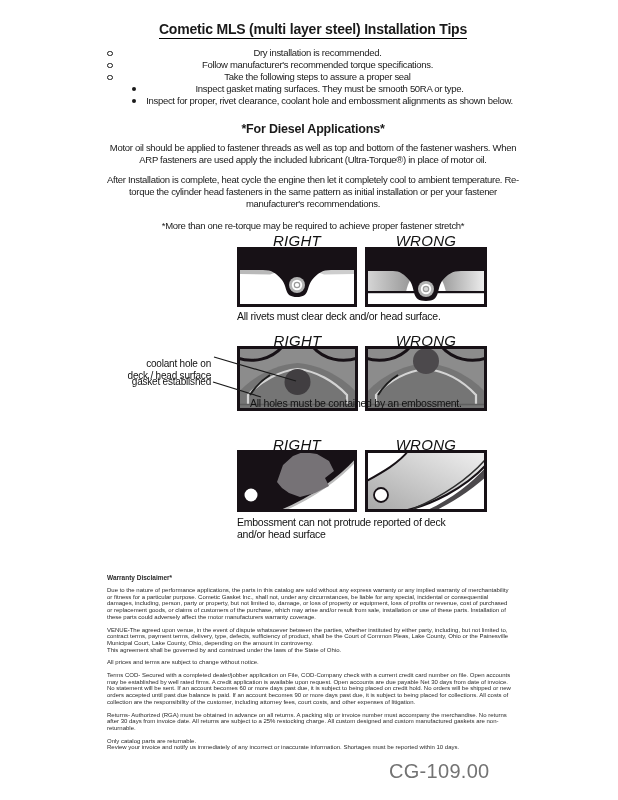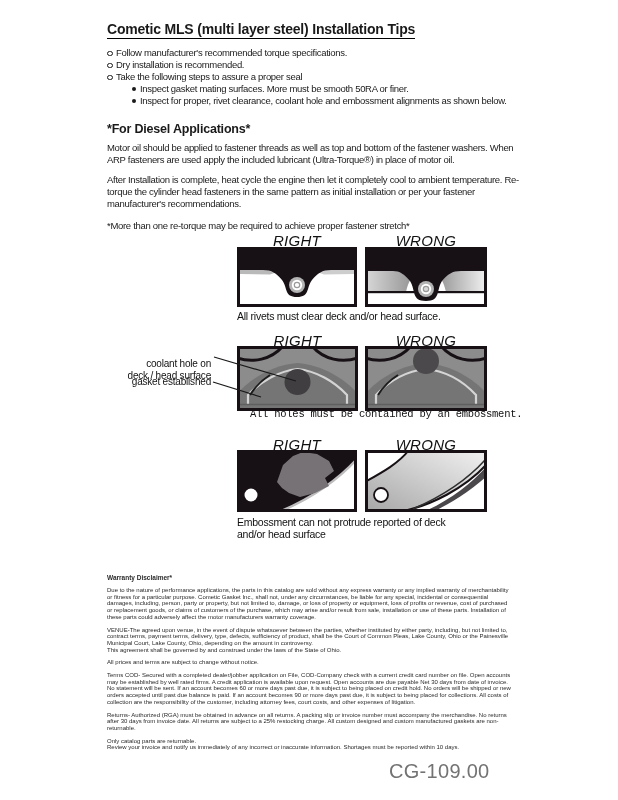--- a/index.html
+++ b/index.html
@@ -1,19 +1,19 @@
 <!DOCTYPE html>
 <html><head>
 <meta charset="utf-8">
 <style>
   html,body{margin:0;padding:0;background:#ffffff;}
   .page{position:relative;width:618px;height:800px;background:#ffffff;overflow:hidden;
         font-family:"Liberation Sans",sans-serif;color:#1a1a1a;}
   
-  .content{position:absolute;left:107px;top:20px;width:412px;}
+  .content{position:absolute;left:107px;top:20px;width:412px;text-align:center;}
   .title{display:inline-block;font-size:14px;font-weight:bold;letter-spacing:-0.2px;
          border-bottom:1.7px solid #000;padding-bottom:1px;margin:0 0 6px 0;}
   ul.tips{list-style:none;margin:2px 0 0 0;padding:0;font-size:9.5px;letter-spacing:-0.3px;line-height:12px;}
   ul.tips>li{position:relative;padding-left:9px;}
   ul.tips>li::before{content:"";position:absolute;left:0;top:3.6px;width:3.6px;height:3.6px;
          border:1px solid #1a1a1a;border-radius:50%;}
   ul.subtips{list-style:none;margin:0;padding:0 0 0 16px;}
   ul.subtips>li{position:relative;padding-left:8px;}
   ul.subtips>li::before{content:"";position:absolute;left:0;top:4px;width:4px;height:4px;
          background:#1a1a1a;border-radius:50%;border:none;}
@@ -35,25 +35,25 @@
   .doc-number{position:absolute;left:389px;top:760px;font-size:20px;letter-spacing:0.3px;color:#737373;}
 </style>
 </head>
 <body>
 
 <div class="page">
 
   <div class="content">
     <h1 class="title">Cometic MLS (multi layer steel) Installation Tips</h1>
     <ul class="tips">
+      <li><span>Dry installation is recommended.</span></li>
       <li><span>Follow manufacturer's recommended torque specifications.</span></li>
-      <li><span>Dry installation is recommended.</span></li>
       <li><span>Take the following steps to assure a proper seal</span>
         <ul class="subtips">
-          <li><span>Inspect gasket mating surfaces.  More must be smooth 50RA or finer.</span></li>
+          <li><span>Inspect gasket mating surfaces.  They must be smooth 50RA or type.</span></li>
           <li><span>Inspect for proper, rivet clearance, coolant hole and embossment alignments as shown below.</span></li>
         </ul>
       </li>
     </ul>
     <h2 class="diesel-heading">*For Diesel Applications*</h2>
     <p class="body-p" style="margin-top:6px;">Motor oil should be applied to fastener threads as well as top and bottom of the fastener washers. When ARP fasteners are used apply the included lubricant (Ultra-Torque®) in place of motor oil.</p>
     <p class="body-p">After Installation is complete, heat cycle the engine then let it completely cool to ambient temperature. Re-torque the cylinder head fasteners in the same pattern as initial installation or per your fastener manufacturer's recommendations.</p>
     <p class="body-p" style="margin-top:10px;">*More than one re-torque may be required to achieve proper fastener stretch*</p>
   </div>
 
@@ -127,21 +127,21 @@
       <path d="M0,65 V48 C14,32 36,19 61,17 C86,19 108,32 122,48 V65 Z" fill="#757575"></path>
       <path d="M0,12 C16,17 34,14 46,0" stroke="#171116" stroke-width="3" fill="none"></path>
       <path d="M122,12 C106,17 88,14 76,0" stroke="#171116" stroke-width="3" fill="none"></path>
       <path d="M11,58 V49 C24,35 42,25 61,23 C80,25 98,35 111,49 V58" stroke="#d4d4d4" stroke-width="2.2" fill="none"></path>
       <path d="M13,49 C18,41 25,34 33,29" stroke="#1c1c1c" stroke-width="2" fill="none"></path>
       <line x1="0" y1="58.5" x2="122" y2="58.5" stroke="#5f5f5f" stroke-width="1.5"></line>
       <circle cx="61" cy="15" r="13" fill="#4c494c"></circle>
       <rect x="1.5" y="1.5" width="119" height="62" fill="none" stroke="#171116" stroke-width="3"></rect>
     </svg>
 
-    <div class="fig-caption" style="left:250px;top:179px;width:300px;font-family:Liberation Mono, monospace;">All holes must be contained by an embossment.</div>
+    <div class="fig-caption" style="left:250px;top:168px;width:300px;">All holes must be contained by an embossment.</div>
 
     <div class="fig-label" style="left:237px;top:206px;width:120px;">RIGHT</div>
     <div class="fig-label" style="left:365px;top:206px;width:122px;">WRONG</div>
 
     <svg class="fig-box" style="left:237px;top:220px;" width="120" height="62" viewBox="0 0 120 62">
       <rect width="120" height="62" fill="#ffffff"></rect>
       <path d="M0,0 H120 V9 C98,33 68,51 42,62 H0 Z" fill="#171116"></path>
       <path d="M42,62 C68,51 98,33 120,9" stroke="#bdbdbd" stroke-width="2.5" fill="none"></path>
       <path d="M40,32 L46,15 L56,6 L66,2 L80,4 L92,11 L97,21 L88,28 L92,36 L78,43 L63,47 L52,43 L45,38 Z" fill="#767276"></path>
       <circle cx="14" cy="45" r="6.5" fill="#ffffff"></circle>

